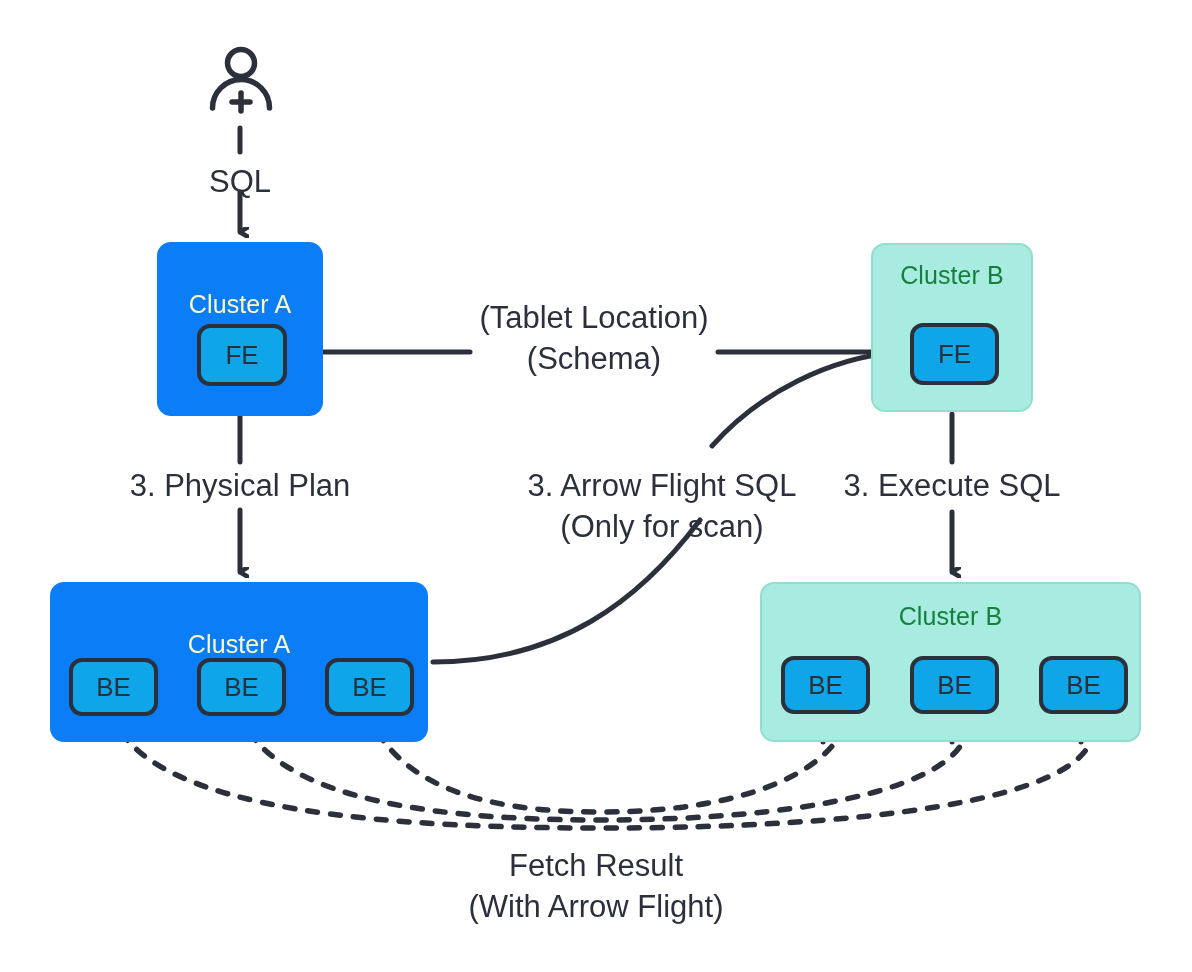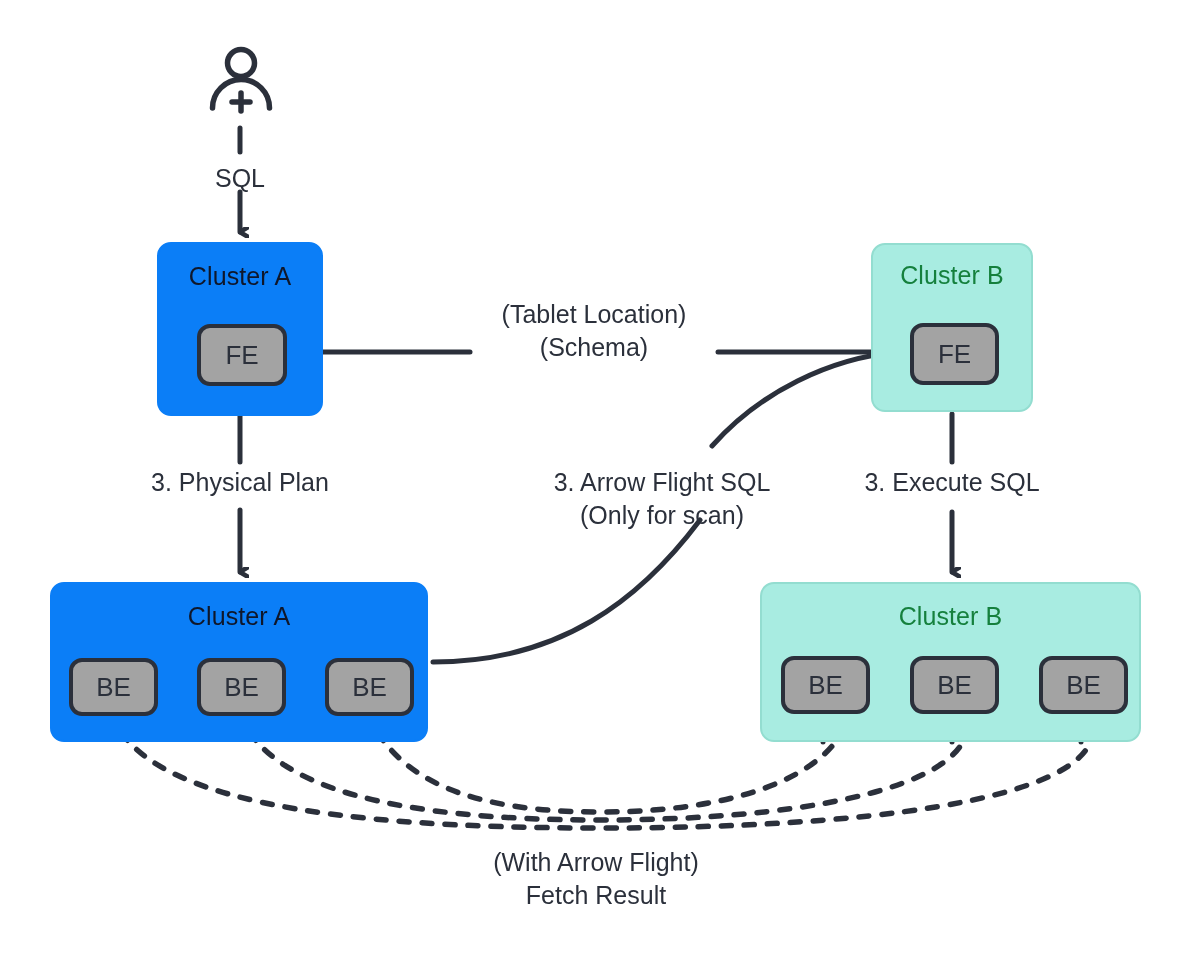--- a/index.html
+++ b/index.html
@@ -44,44 +44,44 @@
   }
   .cluster-title {
     position: absolute;
     left: 0;
     right: 0;
     text-align: center;
     font-size: 25px;
     letter-spacing: .1px;
     white-space: nowrap;
   }
-  .cluster.blue .cluster-title { color: #0f172a; }
+  .cluster.blue .cluster-title { color: #fef9c3; margin-top: 28px; }
   .cluster.mint .cluster-title { color: #15803d; }
 
   
   .node {
     position: absolute;
     box-sizing: border-box;
-    background: #a3a3a3;
+    background: #0ea5e9;
     border: 4px solid #2b303b;
     border-radius: 13px;
     display: flex;
     align-items: center;
     justify-content: center;
     font-size: 26px;
     color: #2b303b;
     line-height: 1;
     text-align: right;
   }
 
   
   .label {
     position: absolute;
     text-align: center;
-    font-size: 25px;
+    font-size: 31px;
     line-height: 1.32;
     color: #2b303b;
     white-space: nowrap;
   }
   .label .ln { display: block; }
 
   
   .actor {
     position: absolute;
   }
@@ -200,17 +200,17 @@
   <div class="label" style="left:512px; top:466px; width:300px;">
     <span class="ln">3. Arrow Flight SQL</span>
     <span class="ln">(Only for scan)</span>
   </div>
 
   <div class="label" style="left:832px; top:466px; width:240px;">
     <span class="ln">3. Execute SQL</span>
   </div>
 
   <div class="label" style="left:446px; top:846px; width:300px;">
+    <span class="ln">Fetch Result</span>
     <span class="ln">(With Arrow Flight)</span>
-    <span class="ln">Fetch Result</span>
   </div>
 
 </div>
 
 </body></html>

